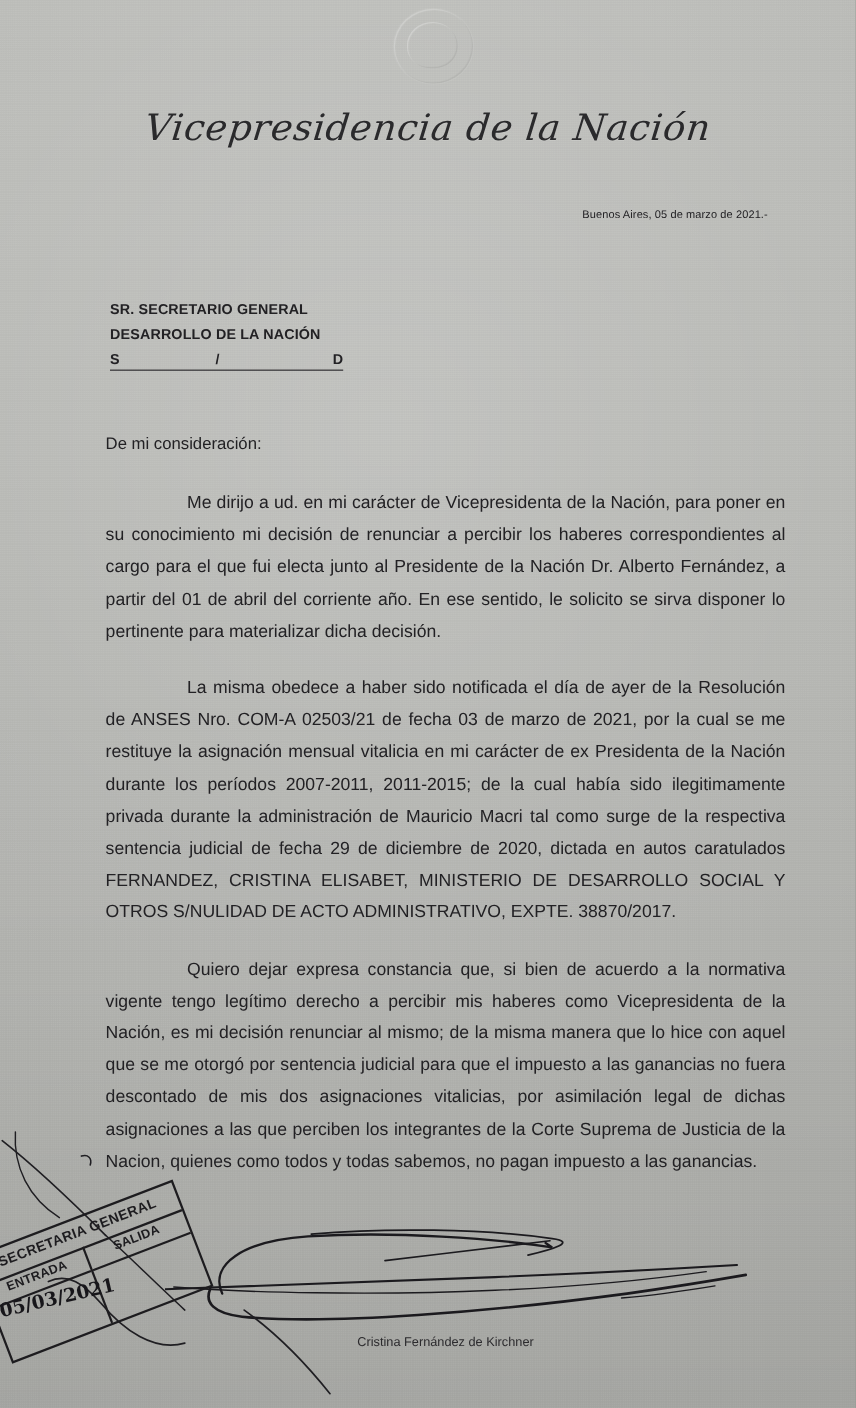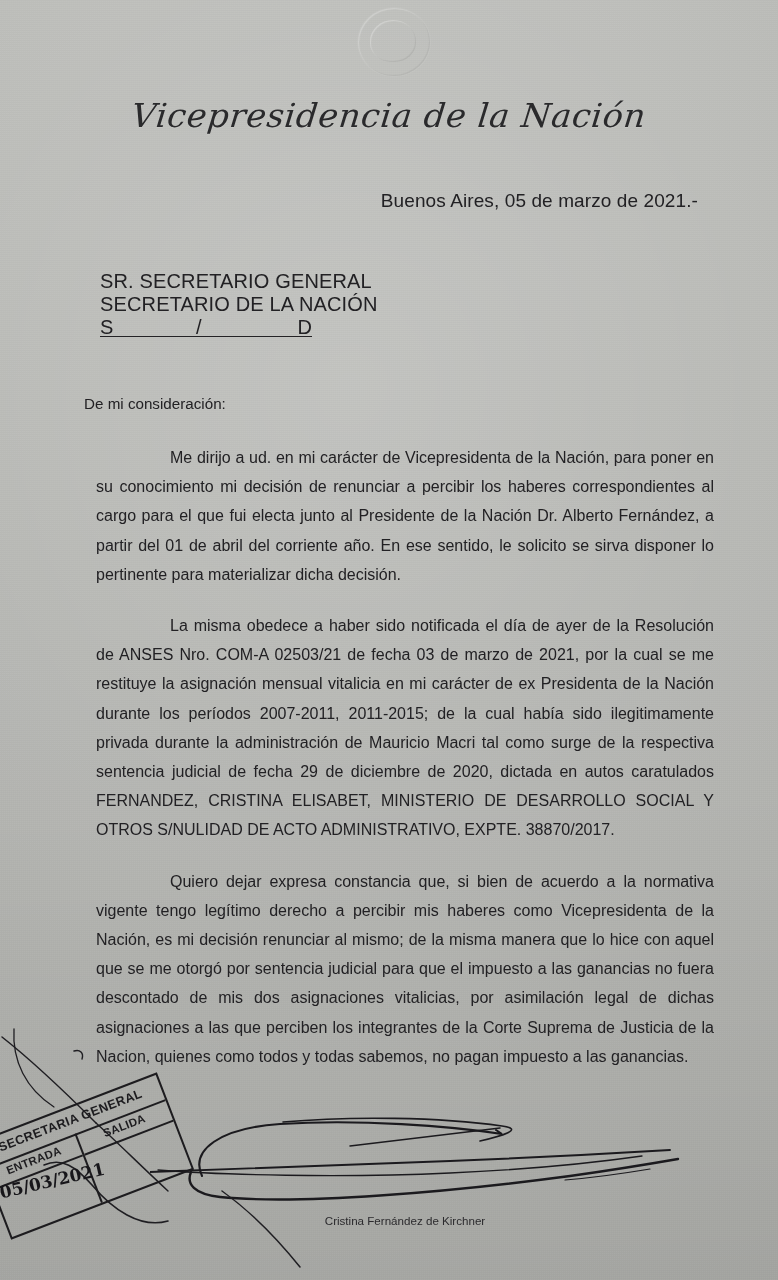--- a/index.html
+++ b/index.html
@@ -68,51 +68,51 @@
     letter-spacing: .6px;
     color: #2a2a2c;
     transform: scaleX(1.02) skewX(-6deg);
     text-shadow: 0 1px 0 rgba(255,255,255,0.12);
   }
 
   .date-line {
     position: absolute;
     right: 80px;
     top: 190px;
-    font-size: 19px;
+    font-size: 10px;
     letter-spacing: .1px;
     white-space: nowrap;
   }
 
   
   .addressee {
     position: absolute;
     left: 100px;
     top: 270px;
-    font-weight: normal;
-    font-size: 20px;
+    font-weight: bold;
+    font-size: 13px;
     line-height: 22.5px;
     letter-spacing: .15px;
   }
   .sd-line {
     position: relative;
     display: block;
     width: 212px;
     border-bottom: 1.6px solid #232225;
     height: 20px;
     margin-top: 1px;
   }
   .sd-line .s { position: absolute; left: 0;    top: 0; }
   .sd-line .slash { position: absolute; left: 96px; top: 0; }
   .sd-line .d { position: absolute; right: 0;  top: 0; }
 
   
   .salutation {
     position: absolute;
-    left: 84px;
+    left: 96px;
     top: 395px;
     font-size: 15.2px;
   }
   .body {
     position: absolute;
     left: 96px;
     top: 443px;
     width: 618px;
     font-size: 16px;
     line-height: 29.2px;
@@ -228,21 +228,21 @@
 
   <div id="grain"></div>
   <div id="emboss"></div>
 
   <div class="letterhead">Vicepresidencia de la Nación</div>
 
   <div class="date-line">Buenos Aires, 05 de marzo de 2021.-</div>
 
   <div class="addressee">
     <div>SR. SECRETARIO GENERAL</div>
-    <div>SECRETARIO DE LA NACIÓN</div>
+    <div>DESARROLLO DE LA NACIÓN</div>
     <div class="sd-line">
       <span class="s">S</span>
       <span class="slash">/</span>
       <span class="d">D</span>
     </div>
   </div>
 
   <div class="salutation">De mi consideración:</div>
 
   <div class="body">

